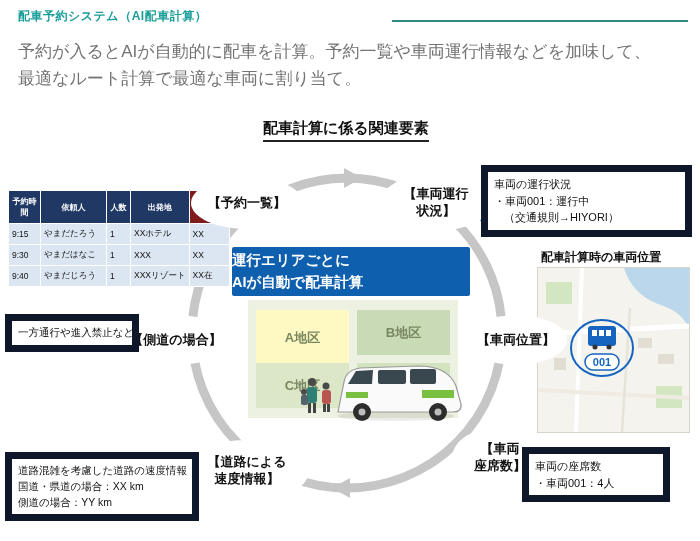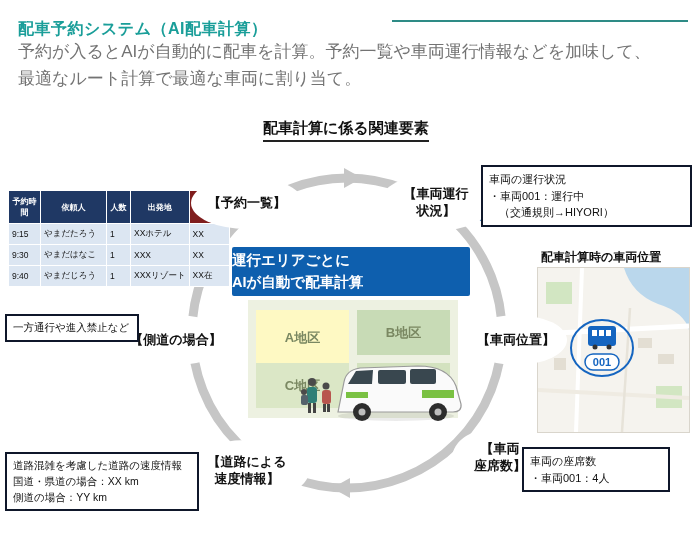--- a/index.html
+++ b/index.html
@@ -1,21 +1,21 @@
 <!DOCTYPE html>
 <html><head>
 <meta charset="utf-8">
 <style>
   * { box-sizing: border-box; margin: 0; padding: 0; }
   body { background: #fff; }
   .page {
     position: relative; width: 700px; height: 541px; background: #fff;
     font-family: "Liberation Sans", "DejaVu Sans", sans-serif; color: #111; overflow: hidden;
   }
-  .title { position: absolute; left: 18px; top: 19px; font-size: 16px; font-weight: bold; color: #1a9e99; letter-spacing: .5px; }
+  .title { position: absolute; left: 18px; top: 8px; font-size: 12px; font-weight: bold; color: #1a9e99; letter-spacing: .5px; }
   .title-rule { position: absolute; left: 392px; top: 20px; width: 296px; height: 2px; background: #2e8b86; }
   .desc { position: absolute; left: 18px; top: 38px; font-size: 17px; line-height: 1.6; color: #737373; }
   .desc span { display: block; }
   .diagram-heading { position: absolute; left: 263px; top: 119px; font-size: 15px; font-weight: bold; border-bottom: 2px solid #222; padding-bottom: 2px; z-index: 2; }
 
   .overlay { position: absolute; left: 0; top: 0; z-index: 1; }
 
   .resv-table { position: absolute; left: 8px; top: 150px; border-collapse: collapse; z-index: 3; background: #fff; margin-top: 40px; }
   .resv-table th { background: #1f3864; color: #fff; font-size: 8px; font-weight: bold; border: 1px solid #fff; padding: 5px 2px; text-align: center; }
   .resv-table th.hdr-red { background: #7f1d1d; }
@@ -33,21 +33,21 @@
 
   .zone-map { position: absolute; left: 248px; top: 300px; width: 210px; height: 118px; background: #edf1e1; z-index: 2; }
   .zone { position: absolute; display: flex; align-items: center; justify-content: center; font-weight: bold; font-size: 13px; color: #7a8862; }
   .zone.a { left: 8px;   top: 10px; width: 93px; height: 55px; background: #fef9c3; }
   .zone.b { left: 109px; top: 10px; width: 93px; height: 45px; background: #c8dbb6; }
   .zone.c { left: 8px;   top: 63px; width: 93px; height: 45px; background: #dbe7c6; }
   .zone.d { left: 109px; top: 63px; width: 93px; height: 45px; background: #d3e2bf; }
 
   .car { position: absolute; left: 296px; top: 348px; z-index: 3; }
 
-  .info-box { position: absolute; background: #fff; border: 2px solid #0f172a; z-index: 5; padding: 4px 6px; font-size: 11px; line-height: 1.5; }
+  .info-box { position: absolute; background: #fff; border: 7px solid #0f172a; z-index: 5; padding: 4px 6px; font-size: 11px; line-height: 1.5; }
   .info-box div { white-space: nowrap; }
   #status-box { left: 481px; top: 165px; width: 211px; }
   #status-box .indent { padding-left: 10px; }
   #rules-box  { left: 5px; top: 314px; width: 134px; font-size: 10.5px; }
   #speed-box  { left: 5px; top: 452px; width: 194px; font-size: 10.5px; }
   #seats-box  { left: 522px; top: 447px; width: 148px; }
 
   .map-label { position: absolute; left: 541px; top: 249px; font-size: 12px; font-weight: bold; z-index: 5; }
   .mini-map { position: absolute; left: 537px; top: 267px; width: 153px; height: 166px; background: #f5f3ee; border: 1px solid #d9d5cc; z-index: 2; }
   svg text { font-family: inherit; }

